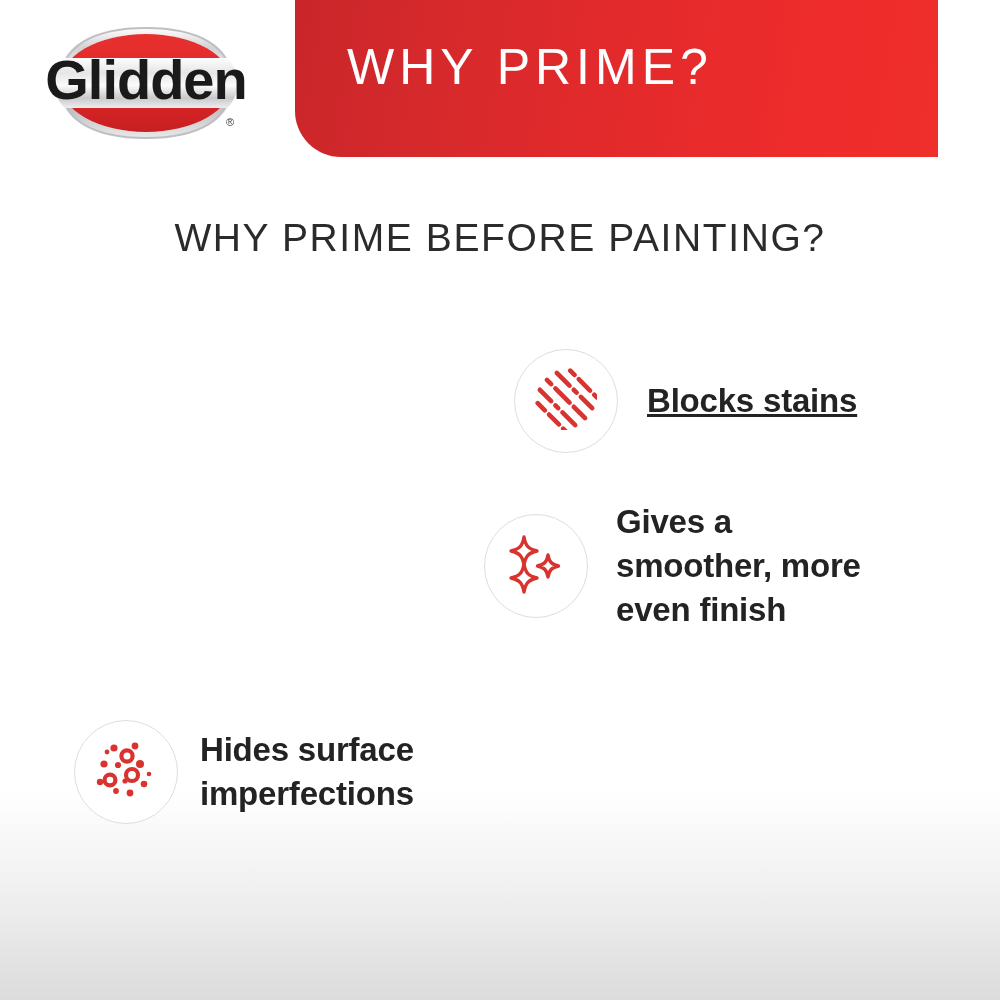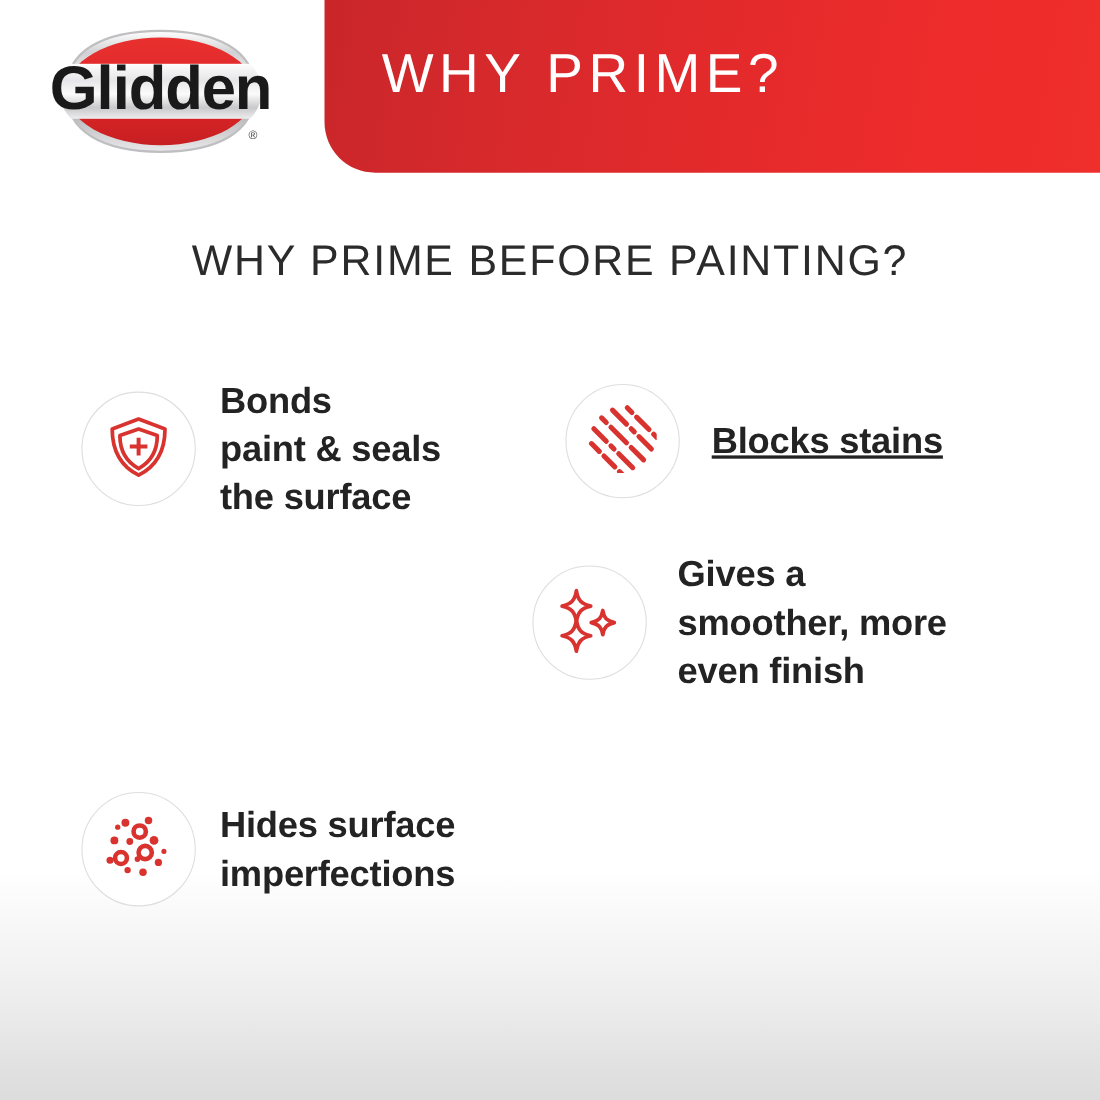--- a/index.html
+++ b/index.html
@@ -26,21 +26,21 @@
         #e2e2e2 965px,
         #dcdcdc 1000px);
     overflow: hidden;
   }
 
   
   .banner {
     position: absolute;
     left: 295px;
     top: 0;
-    width: 706px;
+    width: 643px;
     height: 157px;
     background: linear-gradient(100deg, #c9262a 0%, #d6292c 22%, #e52a2b 55%, #ee2c2b 80%, #ef2f2c 100%);
     border-bottom-left-radius: 46px;
   }
   .banner-title {
     position: absolute;
     left: 52px;
     top: 38px;
     font-size: 50px;
     letter-spacing: 5px;
@@ -156,34 +156,20 @@
         <rect x="4" y="36" width="192" height="50" fill="url(#silverBand)"></rect>
       </g>
 
       <text x="100" y="77" text-anchor="middle" font-family="'Liberation Sans', sans-serif" font-size="56" font-weight="700" fill="#1a1a1a" letter-spacing="-1">Glidden</text>
       <text x="184" y="104" text-anchor="middle" font-family="'Liberation Sans', sans-serif" font-size="11" fill="#3a3a3a">®</text>
     </svg>
   </div>
 
   <div class="subtitle">WHY PRIME BEFORE PAINTING?</div>
 
-  <div class="feature" id="f-bonds">
-    <div class="icon-badge">
-      <span>
-        <svg width="62" height="62" viewBox="0 0 62 62">
-          <path d="M31 6 L55 15 C55 36 47 49 31 57 C15 49 7 36 7 15 Z" fill="none" stroke="#D8332F" stroke-width="3.4" stroke-linejoin="round"></path>
-          <path d="M31 15 L48 21 C48 36 42 45 31 51 C20 45 14 36 14 21 Z" fill="none" stroke="#D8332F" stroke-width="3.4" stroke-linejoin="round"></path>
-          <path d="M31 23 V39 M23 31 H39" stroke="#D8332F" stroke-width="3.6" stroke-linecap="butt"></path>
-        </svg>
-      </span>
-    </div>
-    <div class="feature-text">Bonds
-paint &amp; seals
-the surface</div>
-  </div>
 
 
   <div class="feature" id="f-hides">
     <div class="icon-badge">
       <span>
         <svg width="64" height="64" viewBox="0 0 64 64">
           <g fill="#D8332F">
             <circle cx="20" cy="10" r="3.6"></circle>
             <circle cx="41" cy="8" r="3.4"></circle>
             <circle cx="10" cy="26" r="3.6"></circle>

